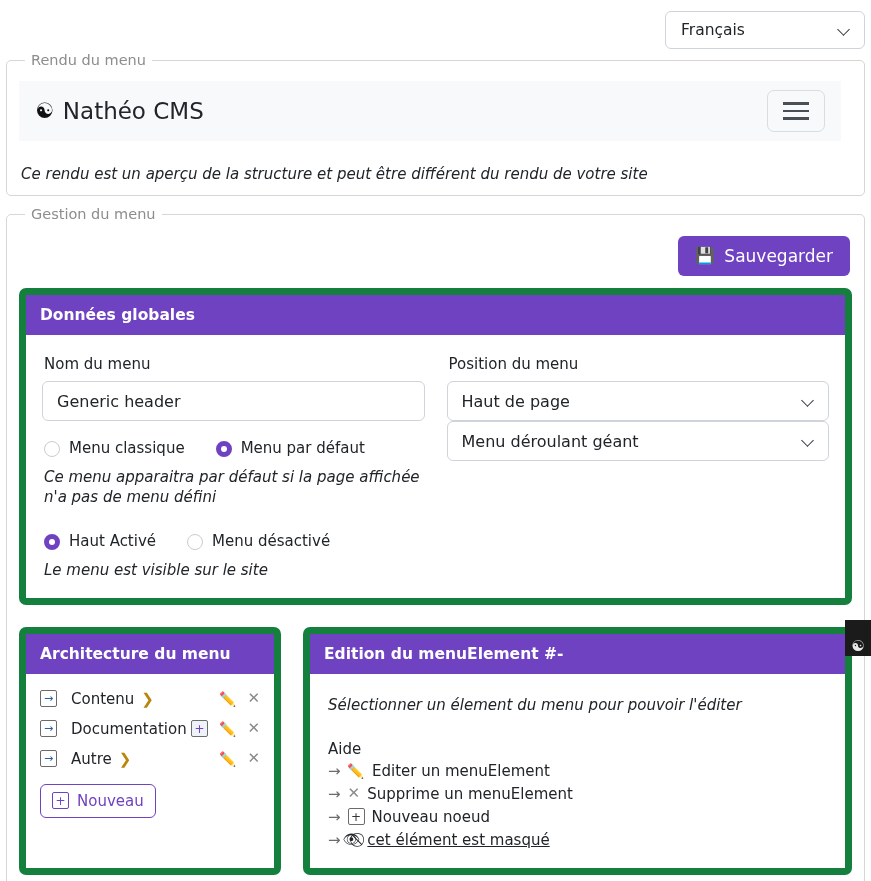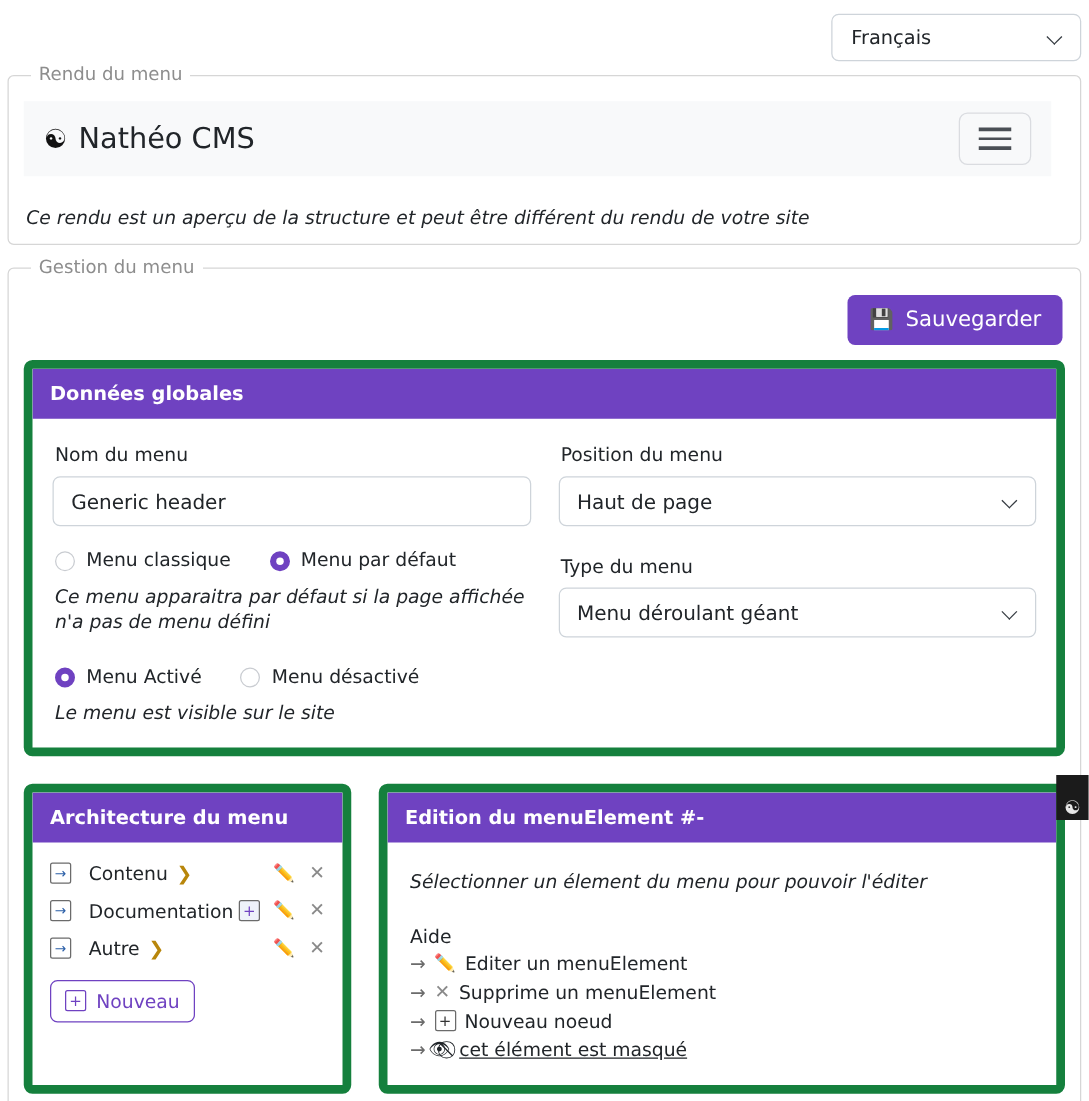--- a/index.html
+++ b/index.html
@@ -247,37 +247,36 @@
               <span>Menu classique</span>
               <span class="gap"></span>
               <span class="rb on"></span>
               <span>Menu par défaut</span>
             </div>
 
             <div class="hint">Ce menu apparaitra par défaut si la page affichée n'a pas de menu défini</div>
 
             <div class="radio-row" style="margin-top:24px;">
               <span class="rb on"></span>
-              <span>Menu Activé</span>
+              <span>Haut Activé</span>
               <span class="gap"></span>
               <span class="rb"></span>
               <span>Menu désactivé</span>
             </div>
 
             <div class="hint">Le menu est visible sur le site</div>
           </div>
 
           <div class="col">
             <div class="flabel">Position du menu</div>
             <div class="fselect">
               <span>Haut de page</span>
               <span class="chev"></span>
             </div>
 
-            <div class="flabel" style="margin-top:23px;">Type du menu</div>
             <div class="fselect">
               <span>Menu déroulant géant</span>
               <span class="chev"></span>
             </div>
           </div>
 
         </div>
       </div>
     </div>
 

